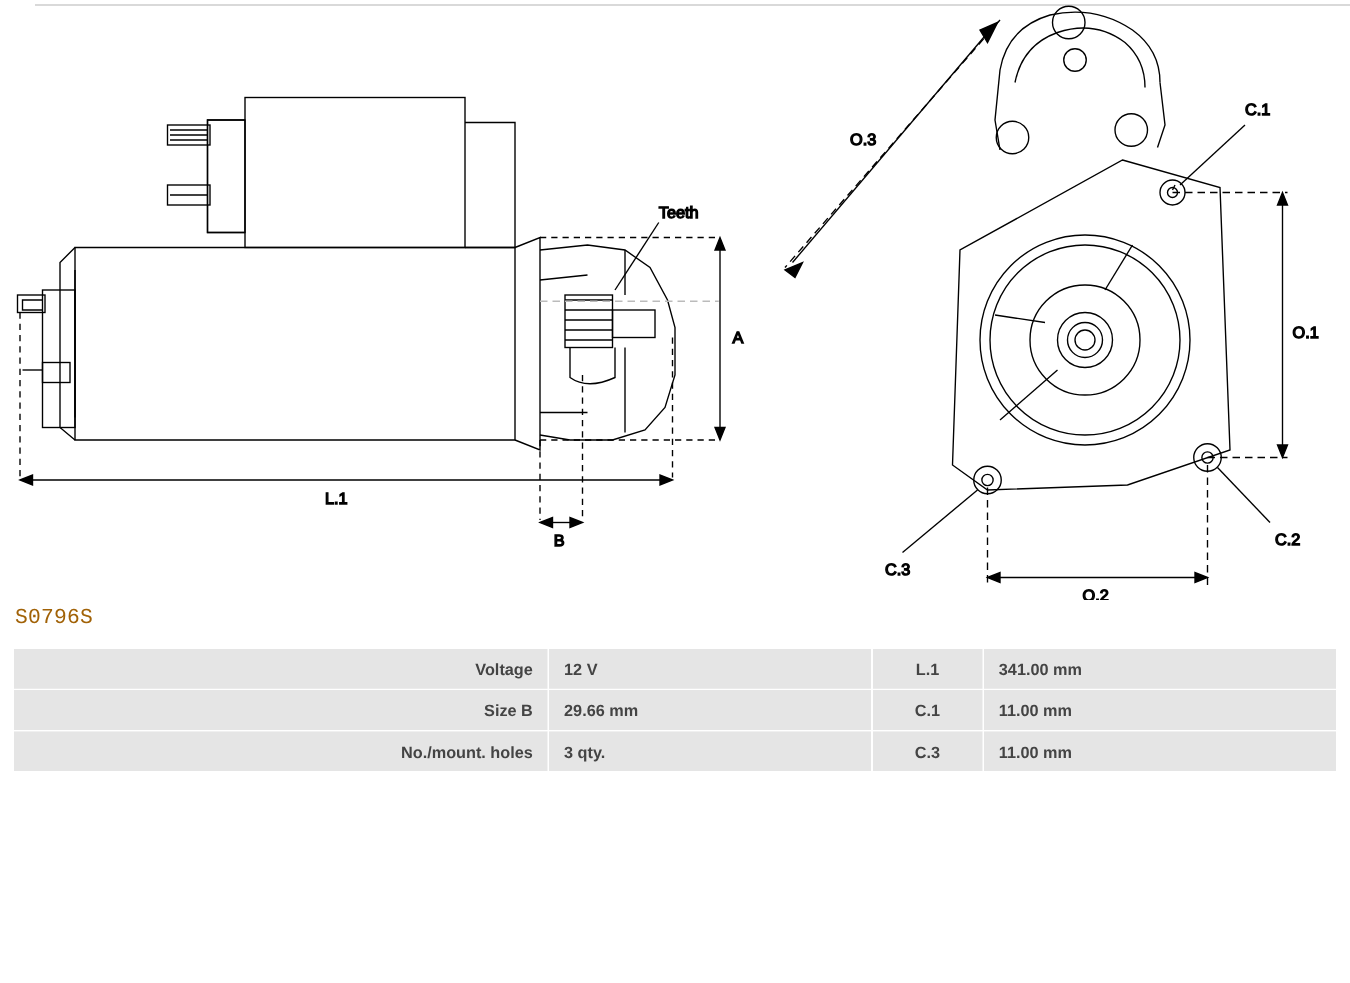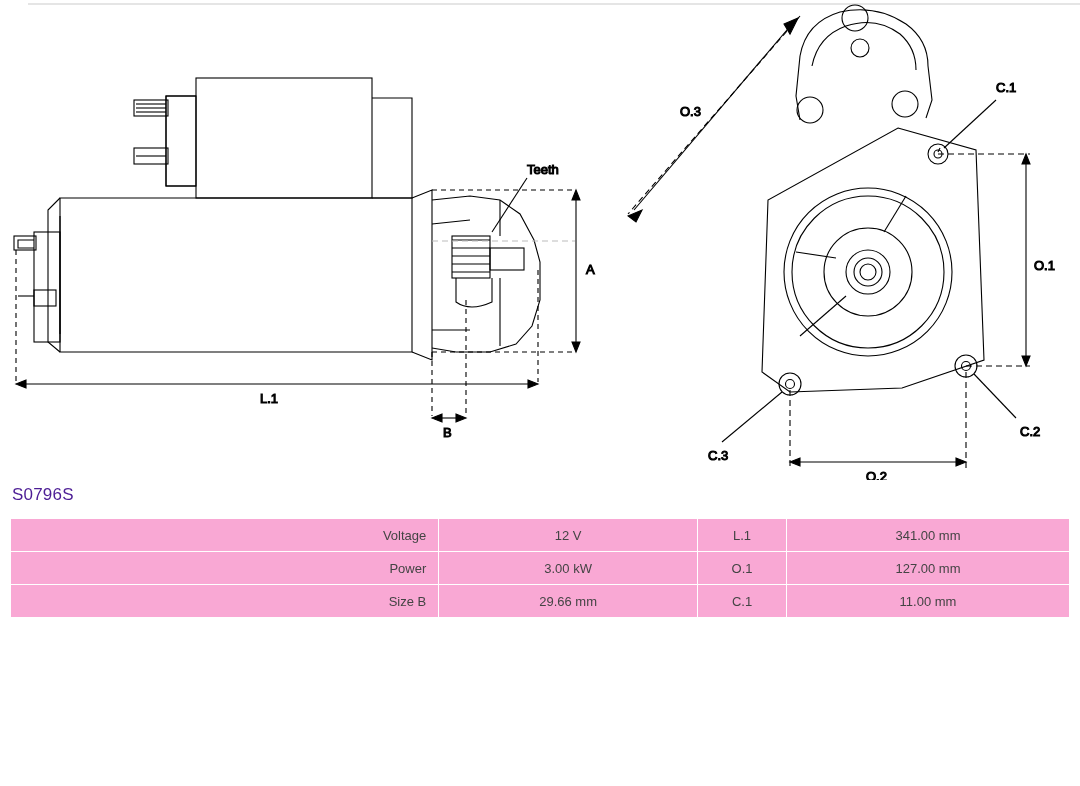--- a/index.html
+++ b/index.html
@@ -28,58 +28,59 @@
     height: 480px;
   }
   .drawings svg {
     display: block;
   }
   .part-code {
     position: absolute;
     left: 12px;
     top: 485px;
     font-size: 17px;
-    color: #4c1d95;
-    font-family: Liberation Sans, sans-serif;
+    color: #a16207;
+    font-family: Liberation Mono, monospace;
     letter-spacing: 0.2px;
   }
   table.specs {
     position: absolute;
     left: 10px;
     top: 518px;
     width: 1060px;
     border-collapse: collapse;
     font-size: 13px;
     table-layout: fixed;
   }
   table.specs td {
     border: 1px solid #ffffff;
     height: 32px;
     padding: 0 12px;
-    background: #f9a8d4;
+    background: #e5e5e5;
     color: #444444;
     white-space: nowrap;
     overflow: hidden;
+    font-weight: bold;
   }
   td.label {
     text-align: right;
     width: 33%;
   }
   td.value {
     background: #ffffff;
-    text-align: center;
+    text-align: left;
     width: 19%;
   }
   td.label2 {
     text-align: center;
     width: 5%;
   }
   td.value2 {
     background: #ffffff;
-    text-align: center;
+    text-align: left;
     width: 21%;
   }
   td.empty {
     background: #e0e0e0;
   }
   td.empty-white {
     background: #ffffff;
   }
   .dim-label {
     font-family: "Liberation Sans", sans-serif;
@@ -231,27 +232,27 @@
 
   <table class="specs">
     <tbody>
       <tr>
         <td class="label">Voltage</td>
         <td class="value">12 V</td>
         <td class="label2">L.1</td>
         <td class="value2">341.00 mm</td>
       </tr>
       <tr>
-        <td class="label">Power</td>
-        <td class="value">3.00 kW</td>
-        <td class="label2">O.1</td>
-        <td class="value2">127.00 mm</td>
-      </tr>
-      <tr>
         <td class="label">Size B</td>
         <td class="value">29.66 mm</td>
         <td class="label2">C.1</td>
         <td class="value2">11.00 mm</td>
       </tr>
+      <tr>
+        <td class="label">No./mount. holes</td>
+        <td class="value">3 qty.</td>
+        <td class="label2">C.3</td>
+        <td class="value2">11.00 mm</td>
+      </tr>
     </tbody>
   </table>
 
 </div>
 
 </body></html>

